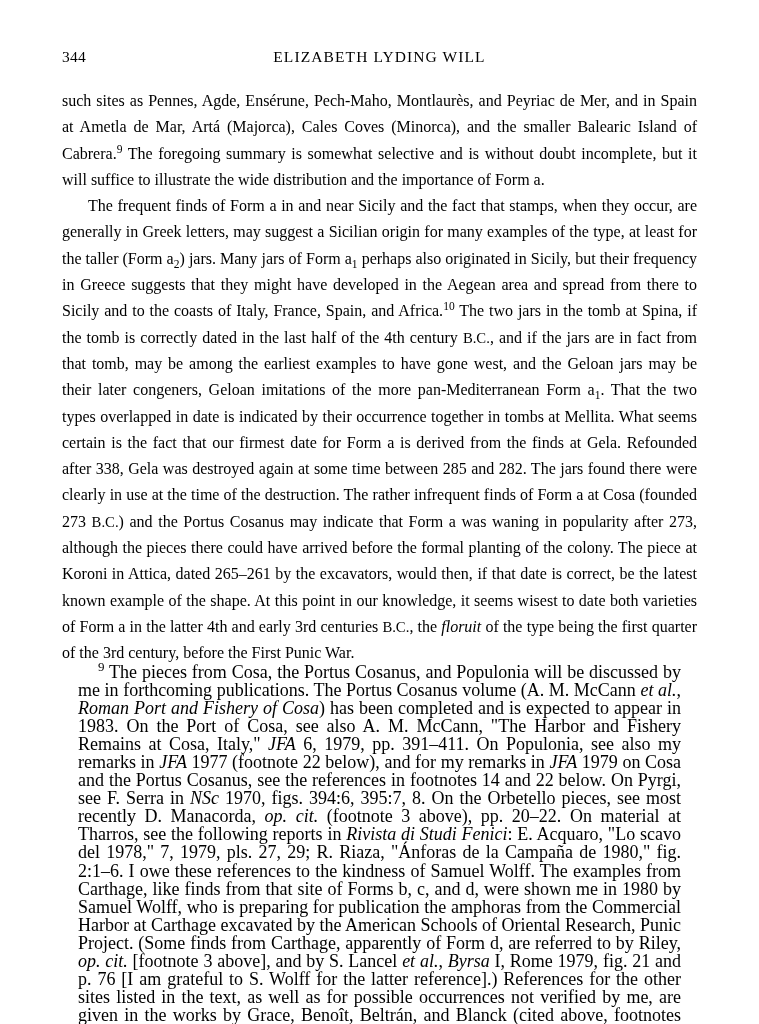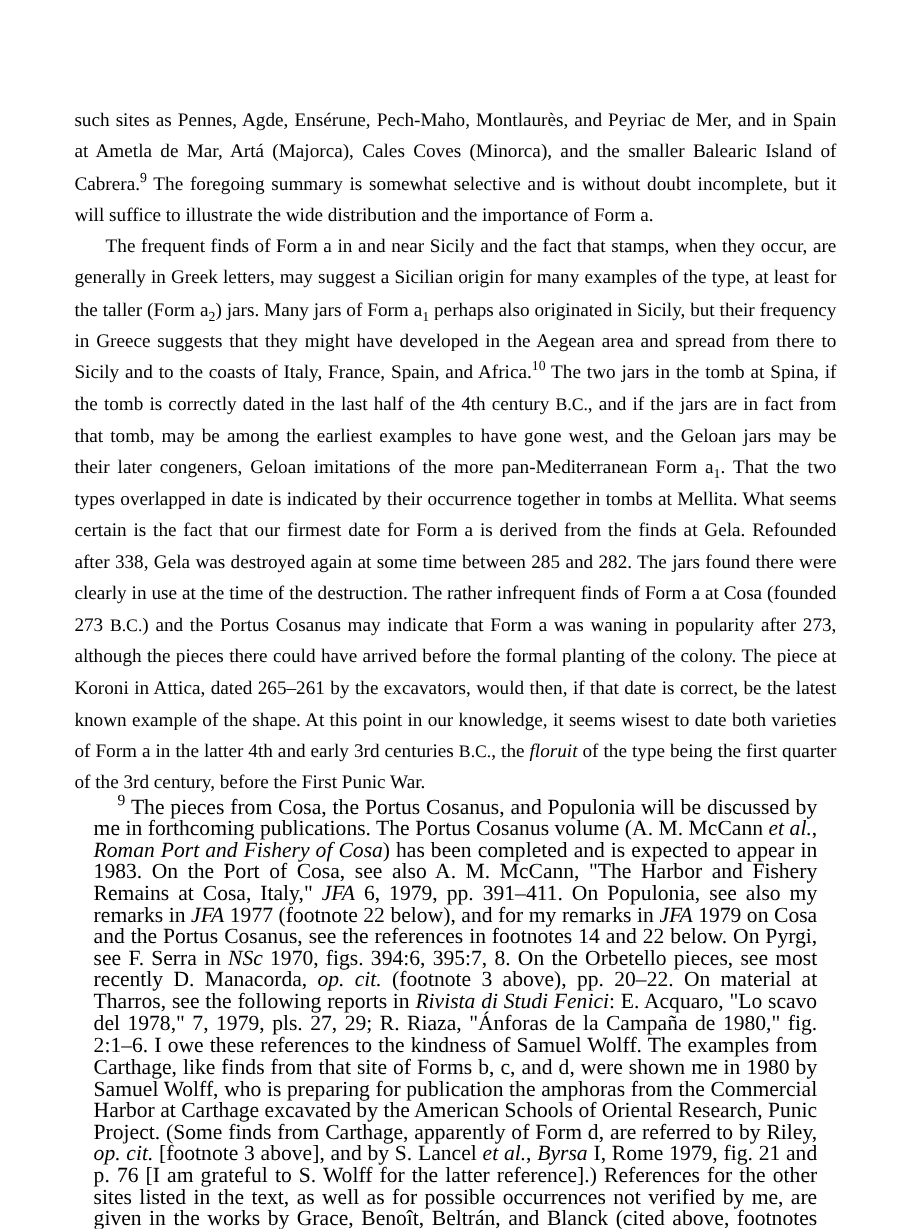--- a/index.html
+++ b/index.html
@@ -98,20 +98,24 @@
     font-size: 0.72em;
     vertical-align: sub;
     line-height: 0;
   }
 </style>
 </head>
 <body>
 
 <div class="page">
 
+  <div class="header">
+    <div class="folio">344</div>
+    <div class="running-title">ELIZABETH LYDING WILL</div>
+  </div>
 
   <div class="body-block">
     <p>such sites as Pennes, Agde, Ensérune, Pech-Maho, Montlaurès, and Peyriac de Mer, and in Spain at Ametla de Mar, Artá (Majorca), Cales Coves (Minorca), and the smaller Balearic Island of Cabrera.<sup>9</sup> The foregoing summary is somewhat selective and is without doubt incomplete, but it will suffice to illustrate the wide distribution and the importance of Form a.</p>
     <p class="indent">The frequent finds of Form a in and near Sicily and the fact that stamps, when they occur, are generally in Greek letters, may suggest a Sicilian origin for many examples of the type, at least for the taller (Form a<sub>2</sub>) jars. Many jars of Form a<sub>1</sub> perhaps also originated in Sicily, but their frequency in Greece suggests that they might have developed in the Aegean area and spread from there to Sicily and to the coasts of Italy, France, Spain, and Africa.<sup>10</sup> The two jars in the tomb at Spina, if the tomb is correctly dated in the last half of the 4th century <span class="sc">B.C.</span>, and if the jars are in fact from that tomb, may be among the earliest examples to have gone west, and the Geloan jars may be their later congeners, Geloan imitations of the more pan-Mediterranean Form a<sub>1</sub>. That the two types overlapped in date is indicated by their occurrence together in tombs at Mellita. What seems certain is the fact that our firmest date for Form a is derived from the finds at Gela. Refounded after 338, Gela was destroyed again at some time between 285 and 282. The jars found there were clearly in use at the time of the destruction. The rather infrequent finds of Form a at Cosa (founded 273 <span class="sc">B.C.</span>) and the Portus Cosanus may indicate that Form a was waning in popularity after 273, although the pieces there could have arrived before the formal planting of the colony. The piece at Koroni in Attica, dated 265–261 by the excavators, would then, if that date is correct, be the latest known example of the shape. At this point in our knowledge, it seems wisest to date both varieties of Form a in the latter 4th and early 3rd centuries <span class="sc">B.C.</span>, the <span class="it">floruit</span> of the type being the first quarter of the 3rd century, before the First Punic War.</p>
   </div>
 
   <div class="notes">
     <p class="note-indent"><sup>9</sup> The pieces from Cosa, the Portus Cosanus, and Populonia will be discussed by me in forthcoming publications. The Portus Cosanus volume (A. M. McCann <span class="it">et al.</span>, <span class="it">Roman Port and Fishery of Cosa</span>) has been completed and is expected to appear in 1983. On the Port of Cosa, see also A. M. McCann, "The Harbor and Fishery Remains at Cosa, Italy," <span class="it">JFA</span> 6, 1979, pp. 391–411. On Populonia, see also my remarks in <span class="it">JFA</span> 1977 (footnote 22 below), and for my remarks in <span class="it">JFA</span> 1979 on Cosa and the Portus Cosanus, see the references in footnotes 14 and 22 below. On Pyrgi, see F. Serra in <span class="it">NSc</span> 1970, figs. 394:6, 395:7, 8. On the Orbetello pieces, see most recently D. Manacorda, <span class="it">op. cit.</span> (footnote 3 above), pp. 20–22. On material at Tharros, see the following reports in <span class="it">Rivista di Studi Fenici</span>: E. Acquaro, "Lo scavo del 1978," 7, 1979, pls. 27, 29; R. Riaza, "Ánforas de la Campaña de 1980," fig. 2:1–6. I owe these references to the kindness of Samuel Wolff. The examples from Carthage, like finds from that site of Forms b, c, and d, were shown me in 1980 by Samuel Wolff, who is preparing for publication the amphoras from the Commercial Harbor at Carthage excavated by the American Schools of Oriental Research, Punic Project. (Some finds from Carthage, apparently of Form d, are referred to by Riley, <span class="it">op. cit.</span> [footnote 3 above], and by S. Lancel <span class="it">et al.</span>, <span class="it">Byrsa</span> I, Rome 1979, fig. 21 and p. 76 [I am grateful to S. Wolff for the latter reference].) References for the other sites listed in the text, as well as for possible occurrences not verified by me, are given in the works by Grace, Benoît, Beltrán, and Blanck (cited above, footnotes 1–3), except for Orvieto (Uenze, <span class="it">op. cit.</span> [footnote 3 above], p. 12 and pl. 1:1), Leptis Magna (De Miro and Fiorentini, <span class="it">op. cit.</span> [footnote 3 above]), Pech-Maho, Montlaurès, and Peyriac de Mer (Solier, <span class="it">op. cit.</span> [footnote 3 above], pp. 90–98, 119–120), and the following sites in Spain: Artá (a neck in the museum there), Cales Coves (Fernández–Belén, fig. 26:1–6), Cabrera (Cerdá, <span class="it">Fonaments</span> [footnote 3 above], figs. 33, 34 and pl. 15:33). The several occurrences of Form a at sites both in North Africa and in Etruria should be noted. Form d is also well represented in Etruria, but I know of it in North Africa only at Carthage.</p>
     <p class="note-indent"><sup>10</sup> There is some very preliminary evidence that certain examples of Form a may have been manufactured in North Africa, and unpublished kilns for the firing of "pseudo Greco-Italics" have been found on Ibiza (Cerdá,  [footnote 3 above], profiles on lower right side of chart).</p>
   </div>

